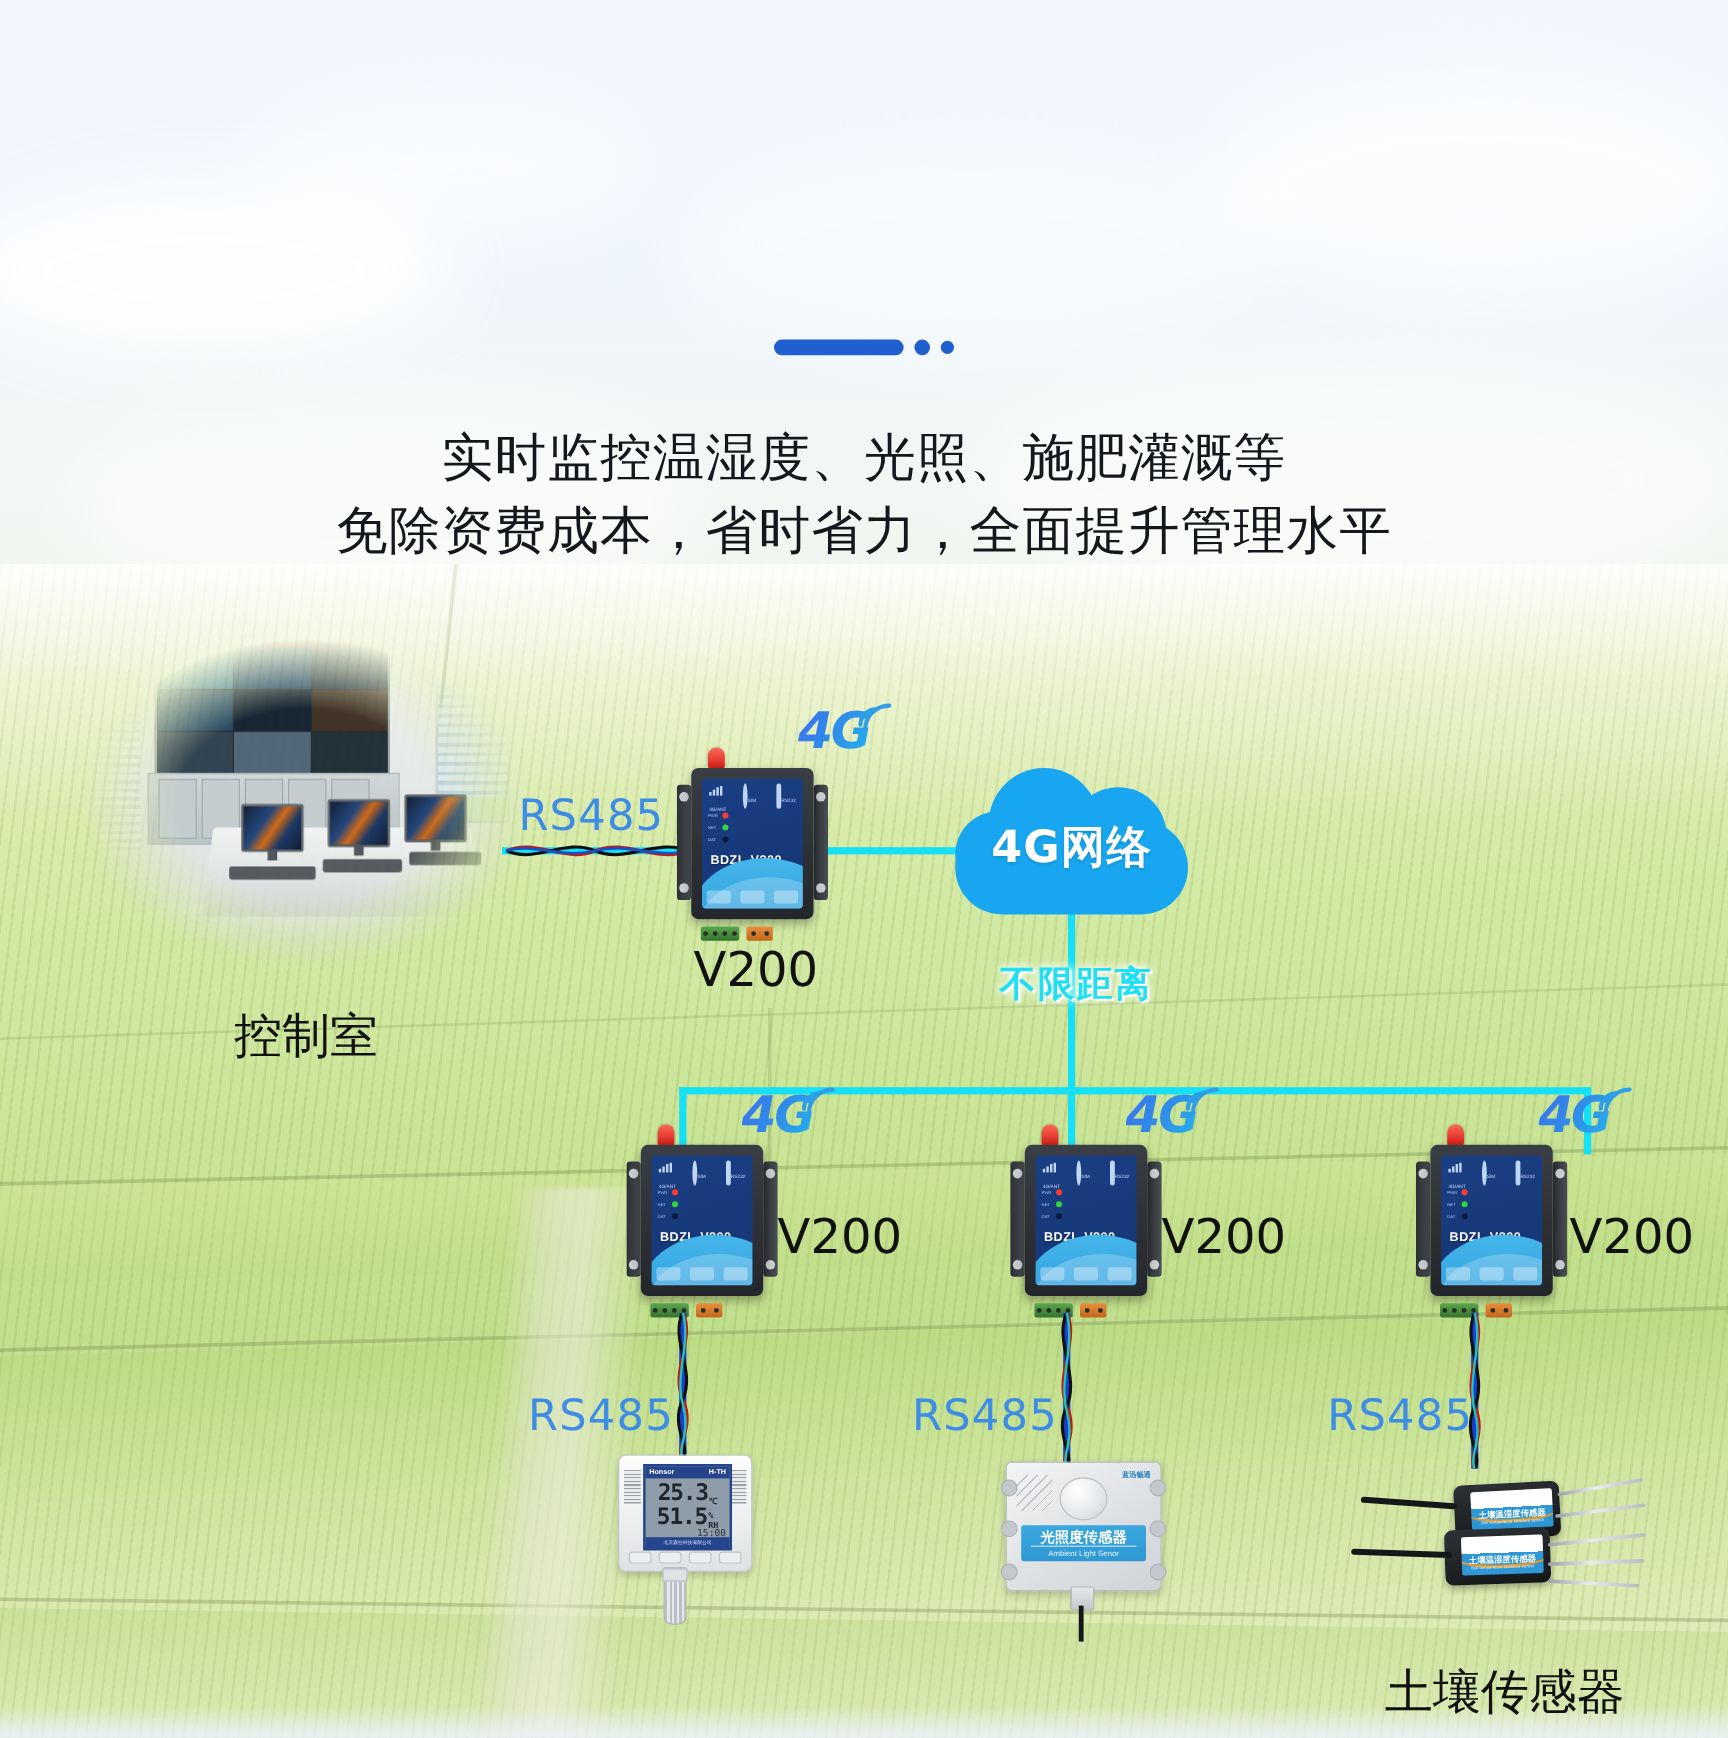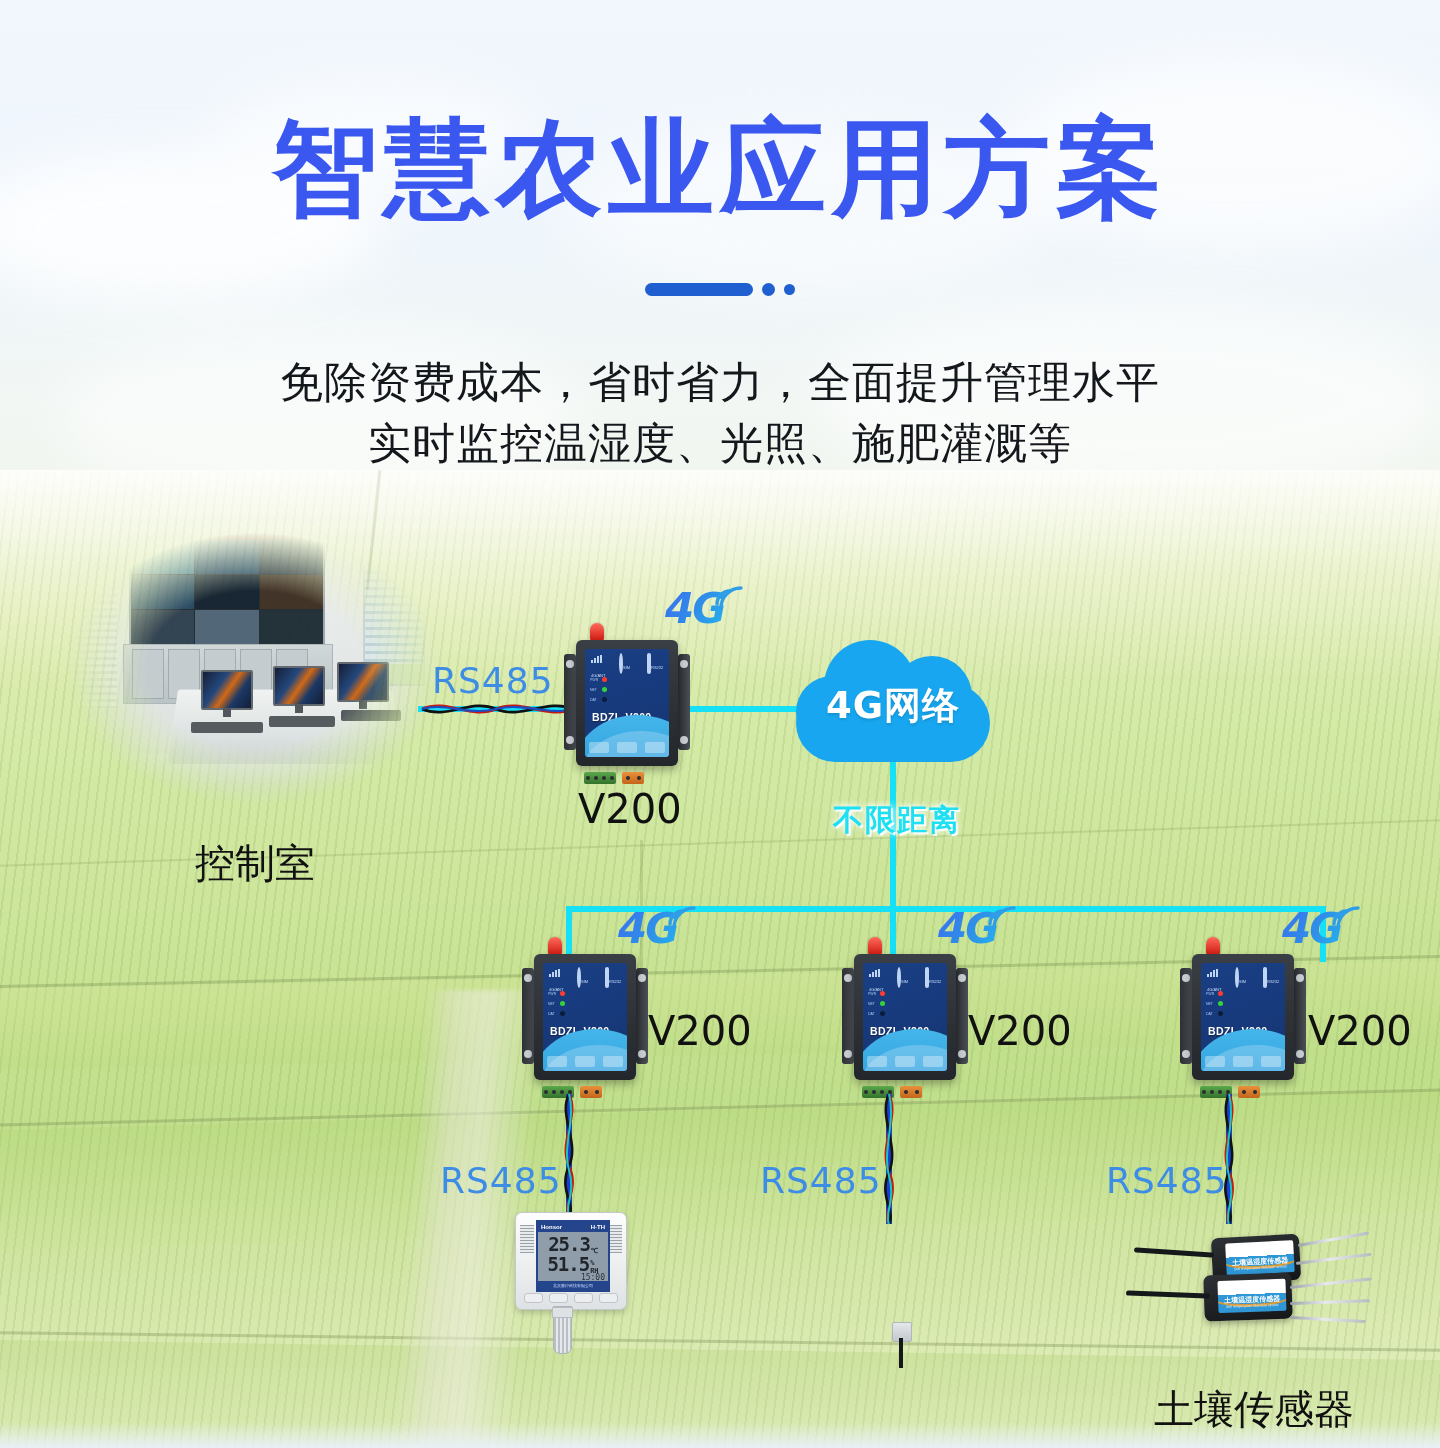--- a/index.html
+++ b/index.html
@@ -249,31 +249,30 @@
     <div class="field-line" style="left:-40px;top:500px;width:1520px;height:3px;transform:rotate(-1.2deg);"></div>
     <div class="field-line" style="left:-40px;top:636px;width:1520px;height:3px;transform:rotate(-1.4deg);"></div>
     <div class="field-line" style="left:-40px;top:870px;width:1520px;height:3px;transform:rotate(.7deg);"></div>
     <div class="field-line" style="left:-40px;top:372px;width:1520px;height:2px;transform:rotate(-1.8deg);opacity:.6;"></div>
     <div class="field-line" style="left:640px;top:370px;width:3px;height:140px;opacity:.7;"></div>
     <div class="field-line" style="left:372px;top:0px;width:3px;height:120px;opacity:.5;transform:rotate(6deg);"></div>
     <div class="road"></div>
   </div>
   <div class="bg-bottomfade"></div>
 
-  <div class="title">智慧农业应用方案</div>
 
   <div class="divider">
     <span class="bar"></span>
     <span class="dot"></span>
     <span class="dot sm"></span>
   </div>
 
   <div class="subtitle">
+    <div>实时监控温湿度、光照、施肥灌溉等</div>
     <div>免除资费成本，省时省力，全面提升管理水平</div>
-    <div>实时监控温湿度、光照、施肥灌溉等</div>
   </div>
 
   <div class="ctrl-room">
     <div class="cr-wall"></div>
     <div class="cr-floor"></div>
     <div class="cr-blind"></div>
     <div class="cr-window">
         <span class="sill"></span>
       </div>
     <div class="cr-videowall">
@@ -652,20 +651,36 @@
         <span class="btn"></span>
         <span class="btn"></span>
       </div>
     </div>
     <div class="probe">
         <span class="cap"></span>
       </div>
   </div>
 
   <div class="ls">
+    <div class="body">
+      <span class="ear" style="left:-5px;top:14px;"></span>
+      <span class="ear" style="left:-5px;top:48px;"></span>
+      <span class="ear" style="left:-5px;top:84px;"></span>
+      <span class="ear" style="right:-5px;top:14px;"></span>
+      <span class="ear" style="right:-5px;top:48px;"></span>
+      <span class="ear" style="right:-5px;top:84px;"></span>
+      <span class="hatch"></span>
+      <span class="brand">蓝迅畅通</span>
+      <span class="dome"></span>
+      <div class="plate">
+        <span class="cn">光照度传感器</span>
+        <span class="rule"></span>
+        <span class="en">Ambient Light Senor</span>
+      </div>
+    </div>
     <span class="gland"></span>
     <div style="position:absolute;left:61px;top:120px;width:4px;height:30px;background:#15181b;"></div>
   </div>
 
   <div class="soil">
     <div class="unit" style="left:26px;top:0px;transform:rotate(-3deg);">
       <div class="lbl">
           <span class="arc"></span>
         <span class="ln1">土壤温湿度传感器</span>
         <span class="ln2">Soil temperature Moisture sensor</span>

